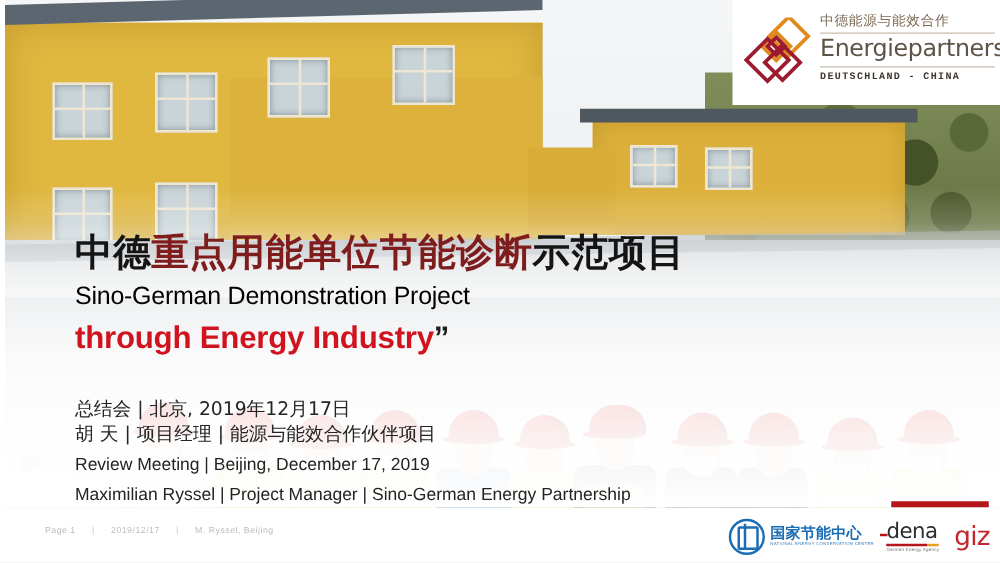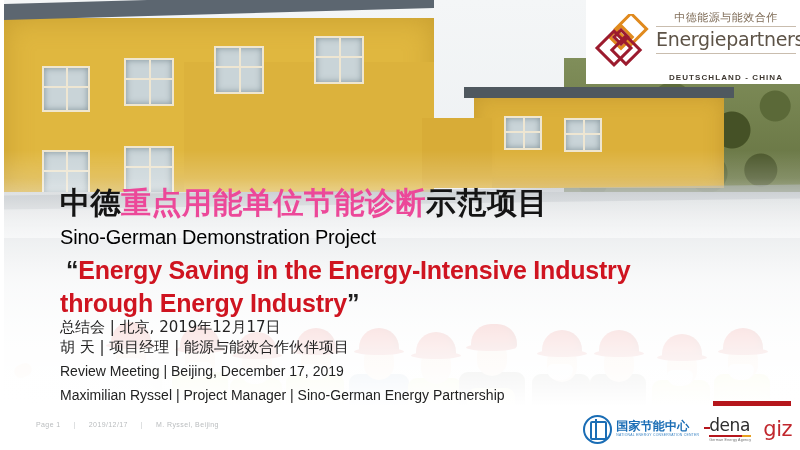--- a/index.html
+++ b/index.html
@@ -61,33 +61,33 @@
   .stripe{position:absolute;left:0;width:100%;height:6px;background:#e9eef1;opacity:.85;}
   .arm{position:absolute;background:#f1f3f4;border-radius:8px;}
 
   
   .wash{position:absolute;left:0;top:150px;width:100%;height:256px;
         background:linear-gradient(to bottom, rgba(255,255,255,0) 0%, rgba(255,255,255,.45) 26%, rgba(255,255,255,.80) 52%, rgba(255,255,255,.93) 78%, #fff 100%);}
   .washTop{position:absolute;left:0;top:178px;width:100%;height:60px;
         background:linear-gradient(to bottom, rgba(255,255,255,0), rgba(255,255,255,.55));}
 
   
-  .logobox{position:absolute;right:0;top:0;width:214px;height:84px;background:#fff;text-align:center;}
+  .logobox{position:absolute;right:0;top:0;width:214px;height:84px;background:#fff;}
   .epLogo{position:absolute;left:8px;top:14px;width:56px;height:56px;}
   .epTxt{position:absolute;left:70px;top:10px;width:140px;}
   .epCn{font-size:11px;color:#7d6a55;letter-spacing:.5px;line-height:14px;}
   .epRule{height:1px;background:#c9bdae;margin:2px 0 1px;}
   .epDe{font-size:19px;color:#5d5347;line-height:23px;letter-spacing:-.3px;font-family:"DejaVu Sans",sans-serif;}
-  .epSub{font-size:8px;color:#3d3730;letter-spacing:1.1px;font-weight:bold;margin-top:19px;}
+  .epSub{font-size:8px;color:#3d3730;letter-spacing:1.1px;font-weight:bold;margin-top:3px;font-family:Liberation Mono, monospace;}
 
   
   .titles{position:absolute;left:60px;top:186px;width:700px;}
   .t-cn{font-size:30px;font-weight:bold;line-height:34px;color:#141414;letter-spacing:.5px;
         font-family:"DejaVu Sans","Liberation Sans",sans-serif;}
-  .t-cn .red{color:#ec4899;}
+  .t-cn .red{color:#7f1d1d;}
   .t-en{font-size:20px;font-weight:normal;line-height:30px;color:#000000;letter-spacing:-.2px;margin-top:2px;}
   .t-quote{font-size:25px;font-weight:bold;line-height:29px;color:#cf1420;letter-spacing:-.2px;margin-top:4px;padding-left:6px;}
   .t-quote .qm{color:#1d1d1d;}
 
   .meta{position:absolute;left:60px;top:318px;width:700px;}
   .m-cn{font-size:15px;color:#232323;line-height:19.5px;font-family:"DejaVu Sans","Liberation Sans",sans-serif;}
   .m-en{font-size:14px;color:#232323;line-height:19px;margin-top:5px;}
 
   
   .redbar{position:absolute;left:713px;top:401px;width:78px;height:5px;background:#b5161c;}
@@ -246,21 +246,20 @@
       <div class="epRule"></div>
       <div class="epDe">Energiepartnerschaft</div>
       <div class="epRule"></div>
       <div class="epSub">DEUTSCHLAND - CHINA</div>
     </div>
   </div>
 
   <div class="titles">
     <div class="t-cn"><span>中德</span><span class="red">重点用能单位节能诊断</span><span>示范项目</span></div>
     <div class="t-en">Sino-German Demonstration Project</div>
-    <div class="t-quote"><span class="qm">“</span><span>Energy Saving in the Energy-Intensive Industry</span></div>
     <div class="t-quote" style="padding-left:0;"><span>through Energy Industry</span><span class="qm">”</span></div>
   </div>
 
   <div class="meta">
     <div class="m-cn">总结会 | 北京, 2019年12月17日</div>
     <div class="m-cn">胡 天 | 项目经理 | 能源与能效合作伙伴项目</div>
     <div class="m-en">Review Meeting | Beijing, December 17, 2019</div>
     <div class="m-en">Maximilian Ryssel | Project Manager | Sino-German Energy Partnership</div>
   </div>
 

